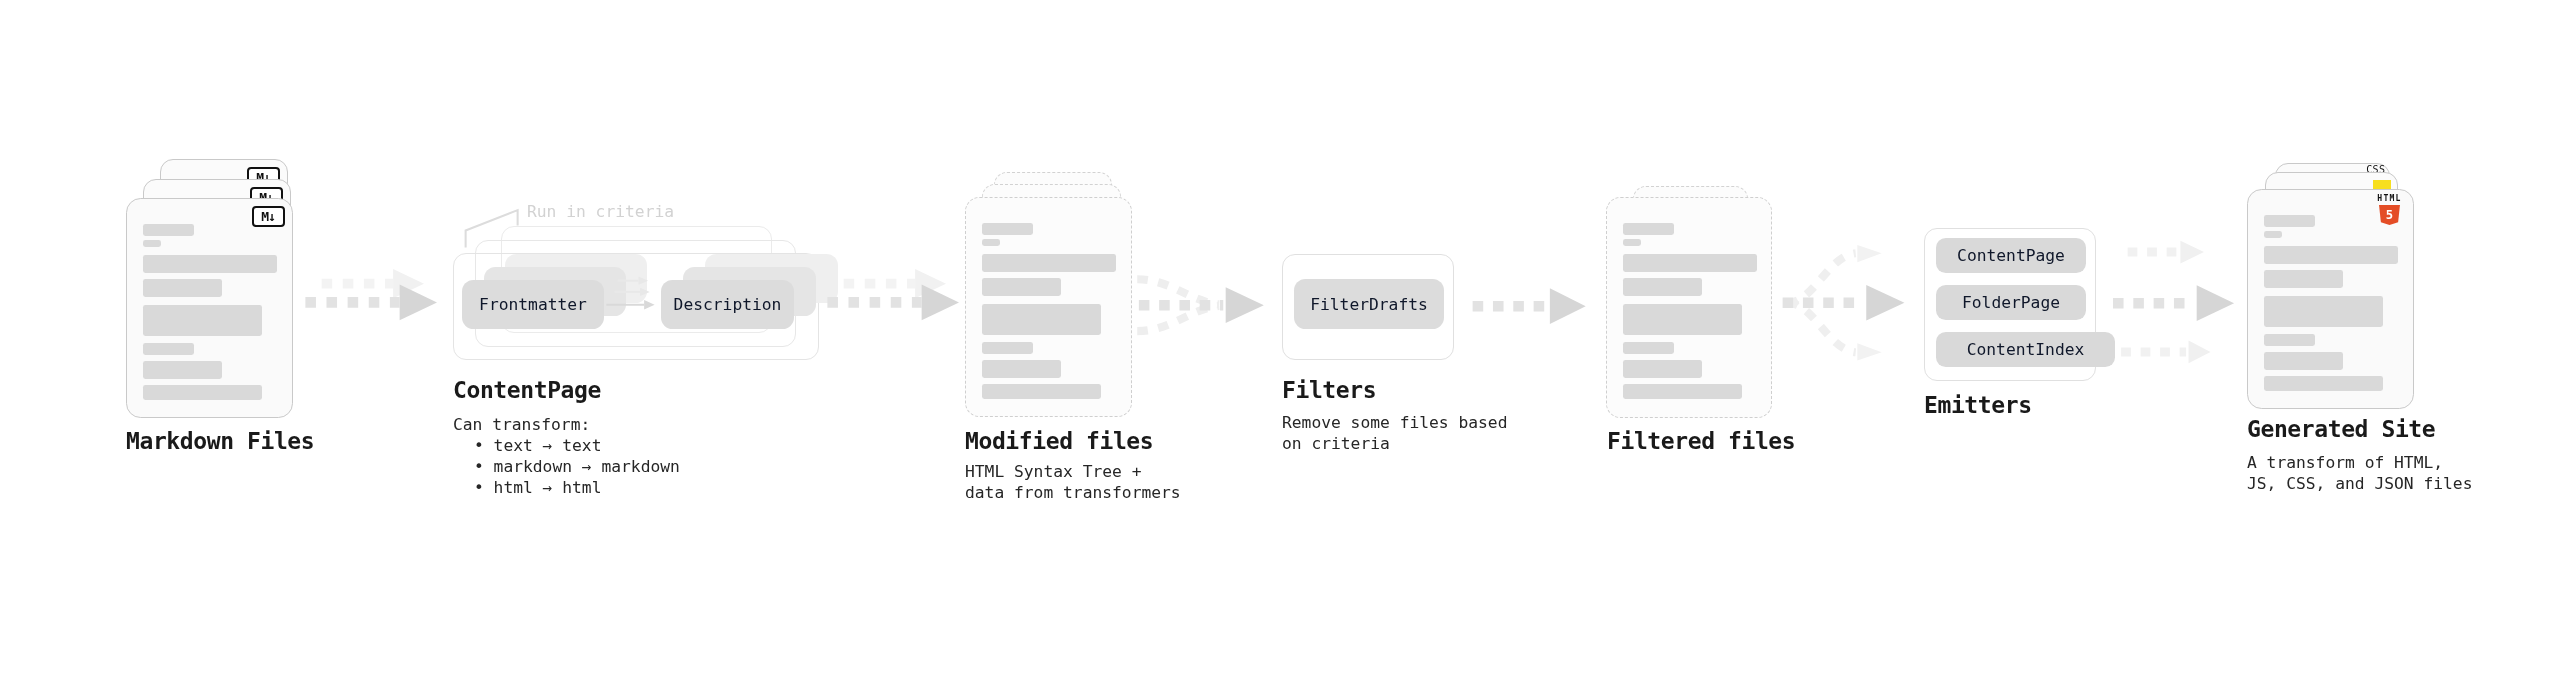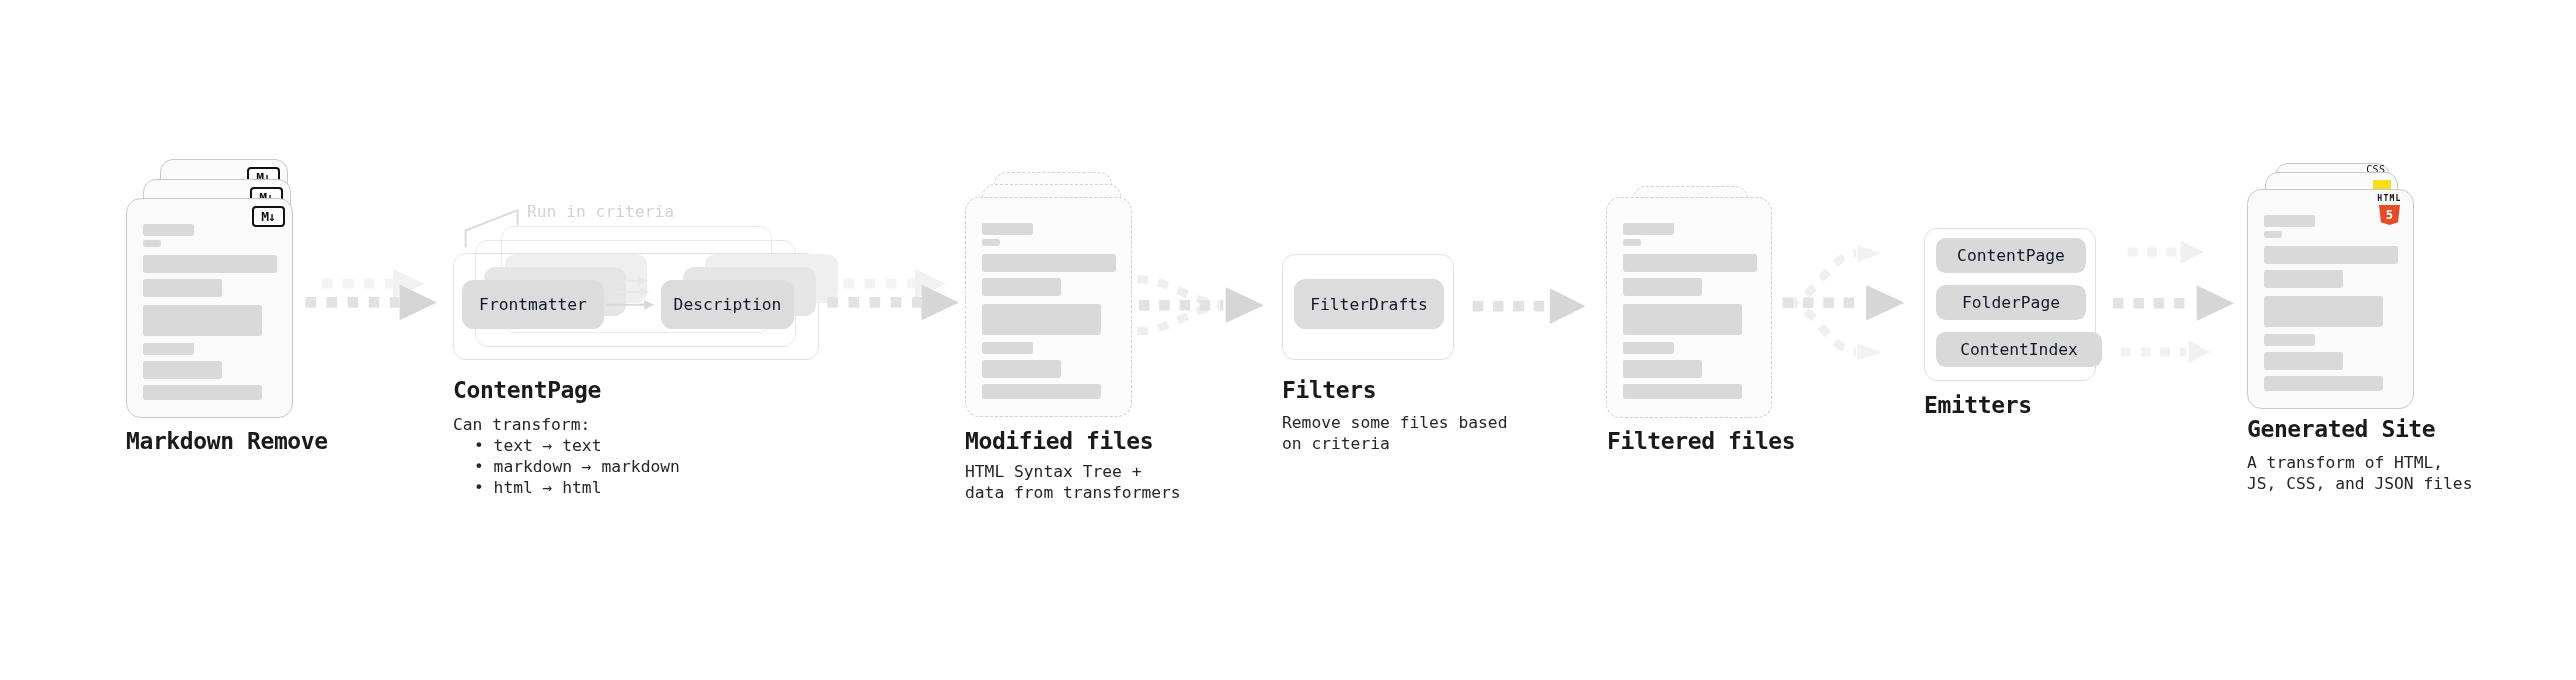--- a/index.html
+++ b/index.html
@@ -66,21 +66,21 @@
         <div class="bar" style="left: 16.3px; top: 80px; width: 79px; height: 18px;"></div>
         <div class="bar" style="left: 16.3px; top: 106px; width: 119px; height: 31px;"></div>
         <div class="bar" style="left: 16.3px; top: 144px; width: 51px; height: 12.2px;"></div>
         <div class="bar" style="left: 16.3px; top: 162px; width: 79px; height: 18px;"></div>
         <div class="bar" style="left: 16.3px; top: 186px; width: 119px; height: 14.6px;"></div>
       </div>
     <div class="md-badge">
         <span>M↓</span>
       </div>
   </div>
-  <div class="label" style="left:126px;top:428px">Markdown Remove</div>
+  <div class="label" style="left:126px;top:428px">Markdown Files</div>
 
   <svg class="abs" style="left:302px;top:265px" width="140" height="65" viewBox="0 0 172 80">
     <line x1="24" y1="23" x2="112" y2="23" stroke="#f3f3f3" stroke-width="12" stroke-dasharray="13 13"></line>
     <polygon points="112,5 150,23 112,41" fill="#f1f1f1"></polygon>
     <line x1="4" y1="46" x2="120" y2="46" stroke="#e2e2e2" stroke-width="13" stroke-dasharray="13 13"></line>
     <polygon points="120,24 166,46 120,68" fill="#d6d6d6"></polygon>
   </svg>
 
   <svg class="abs" style="left:459px;top:202px" width="75" height="52" viewBox="0 0 92 64">
     <polyline points="8,56 8,35 72,10 72,29" fill="none" stroke="#dcdcdc" stroke-width="2.5"></polyline>
@@ -183,21 +183,21 @@
     <polygon points="94,0 124,10 94,21" fill="#f2f2f2"></polygon>
     <path d="M8,71 C40,71 58,129 92,132" fill="none" stroke="#efefef" stroke-width="10" stroke-dasharray="13 13"></path>
     <polygon points="94,121 124,132 94,142" fill="#f2f2f2"></polygon>
     <line x1="2" y1="71" x2="102" y2="71" stroke="#e2e2e2" stroke-width="13" stroke-dasharray="13 12"></line>
     <polygon points="105,49 152,71 105,93" fill="#d6d6d6"></polygon>
   </svg>
 
   <div class="obox solidbg" style="left:1924px;top:228px;width:172px;height:153px"></div>
   <div class="pill small" style="left:1936px;top:238px;width:150px;height:35px;background:#d9d9d9">ContentPage</div>
   <div class="pill small" style="left:1936px;top:285px;width:150px;height:35px;background:#d9d9d9">FolderPage</div>
-  <div class="pill small" style="left:1936px;top:332px;width:166px;height:35px;background:#d9d9d9">ContentIndex</div>
+  <div class="pill small" style="left:1936px;top:332px;width:179px;height:35px;background:#d9d9d9">ContentIndex</div>
   <div class="label" style="left:1924px;top:392px">Emitters</div>
 
   <svg class="abs" style="left:2113px;top:238px" width="130" height="132" viewBox="0 0 160 162">
     <line x1="18" y1="17" x2="80" y2="17" stroke="#f1f1f1" stroke-width="11" stroke-dasharray="12 12"></line>
     <polygon points="83,3 112,17 83,31" fill="#f0f0f0"></polygon>
     <line x1="0" y1="80" x2="100" y2="80" stroke="#e2e2e2" stroke-width="13" stroke-dasharray="13 12"></line>
     <polygon points="103,58 149,80 103,102" fill="#d6d6d6"></polygon>
     <line x1="10" y1="140" x2="90" y2="140" stroke="#f1f1f1" stroke-width="11" stroke-dasharray="12 12"></line>
     <polygon points="93,126 120,140 93,154" fill="#f0f0f0"></polygon>
   </svg>

